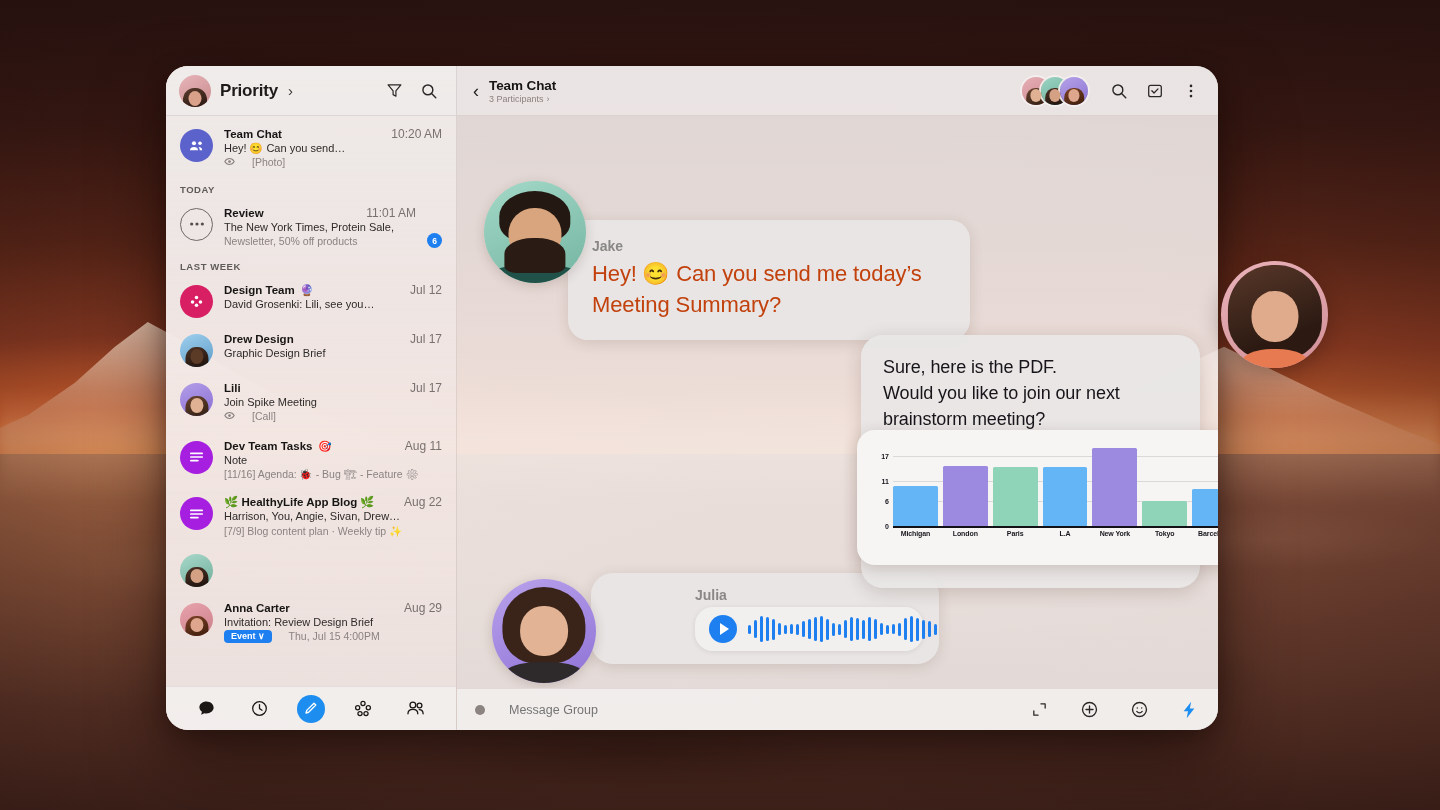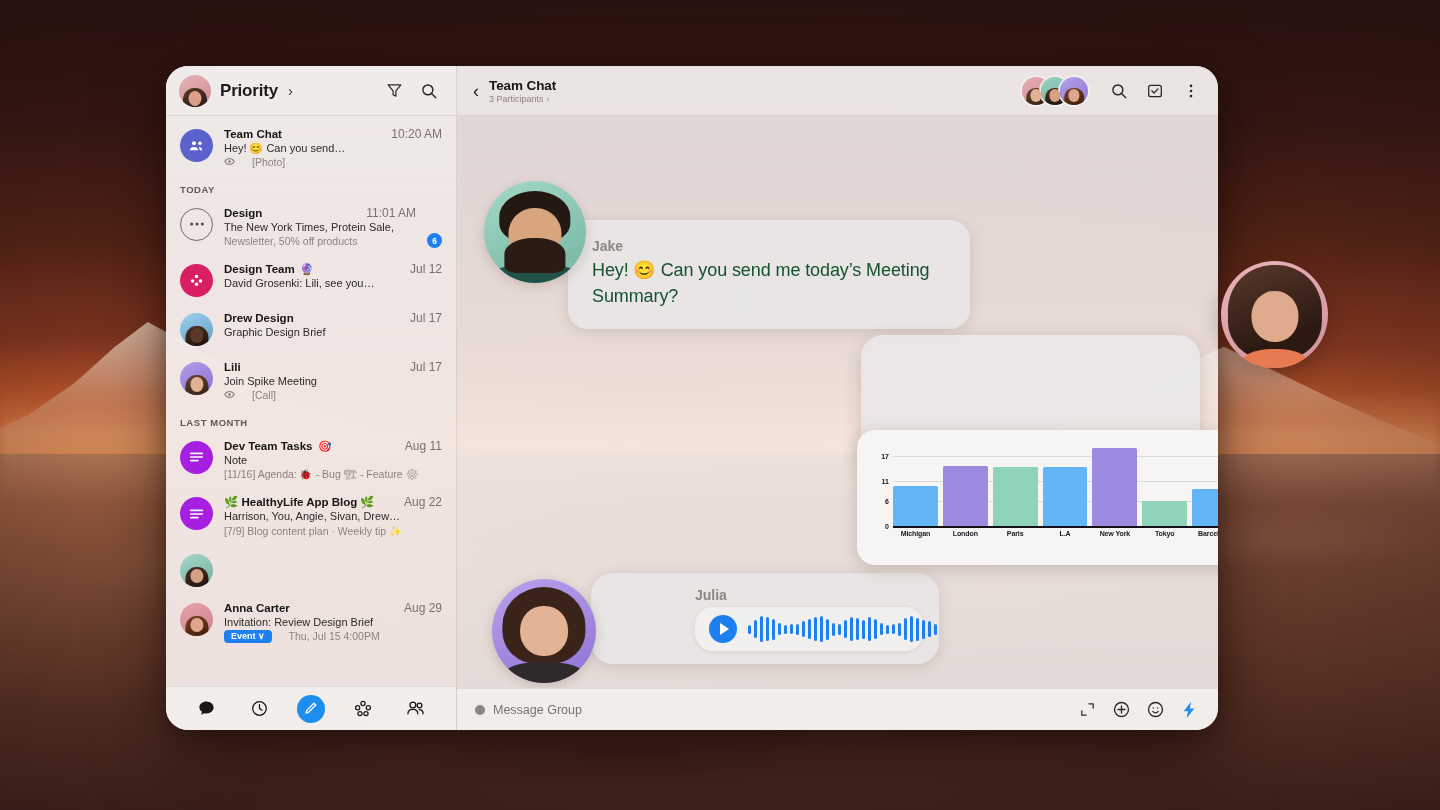--- a/index.html
+++ b/index.html
@@ -181,21 +181,21 @@
   .avatar-stack .st:first-child { margin-left:0; }
   .st1 { background:linear-gradient(150deg,#e7b0b6,#cb868f); }
   .st2 { background:linear-gradient(150deg,#9cd4c3,#6aae99); }
   .st3 { background:linear-gradient(150deg,#b6a2e8,#8a72d2); }
 
   #chat-body { flex:1; position:relative; overflow:hidden; }
 
   .bubble { position:absolute; background:rgba(231,229,228,0.97); border-radius:20px;
             box-shadow:0 3px 14px rgba(70,40,30,0.14); }
   .bubble .sender { font-size:14px; font-weight:600; color:#8a8885; margin-bottom:4px; }
-  .bubble .txt { font-size:18px; color:#14532d; line-height:1.42; letter-spacing:-0.1px; }
+  .bubble .txt { font-size:22px; color:#c2410c; line-height:1.42; letter-spacing:-0.1px; }
 
   #msg-jake { left:111px; top:104px; width:402px; padding:18px 22px 20px 24px; }
   #jake-avatar {
     position:absolute; left:27px; top:65px; width:102px; height:102px; border-radius:50%;
     background:linear-gradient(155deg,#a3d8c7,#74b5a1); overflow:hidden; z-index:3;
     box-shadow:0 3px 12px rgba(70,40,30,0.18);
   }
   #jake-avatar .hair { position:absolute; left:50%; top:10%; transform:translateX(-50%);
     width:70%; height:50%; border-radius:50% 50% 36% 36%; background:#231812; }
   #jake-avatar .fc { position:absolute; left:50%; top:26%; transform:translateX(-50%);
@@ -257,21 +257,21 @@
     box-shadow:0 6px 22px rgba(40,16,12,0.35);
   }
   #floating-avatar .hair { position:absolute; left:50%; top:4%; transform:translateX(-50%);
     width:88%; height:88%; border-radius:48% 48% 40% 40%; background:linear-gradient(160deg,#59382a,#2c1a12 72%); }
   #floating-avatar .fc { position:absolute; left:50%; top:28%; transform:translateX(-50%);
     width:44%; height:48%; border-radius:48%; background:#e0ab8c; }
   #floating-avatar .bd { position:absolute; left:50%; bottom:-8%; transform:translateX(-50%);
     width:62%; height:26%; border-radius:46% 46% 0 0; background:#e87a52; }
 
   #composer {
-    height:42px; flex:0 0 42px; display:flex; align-items:center; gap:8px;
+    height:42px; flex:0 0 42px; display:flex; align-items:center; gap:24px;
     padding:0 16px 0 18px; background:rgba(243,239,238,0.88);
     border-top:1px solid rgba(120,100,95,0.14);
   }
   .comp-dot { width:10px; height:10px; border-radius:50%; background:#8b8480; flex:0 0 10px; }
   #composer-input { flex:1; font-size:12.5px; color:#8b8480; background:transparent;
                     border:none; outline:none; font-family:inherit; }
   .comp-icon { width:26px; height:26px; display:flex; align-items:center; justify-content:center; cursor:pointer; }
 </style>
 </head>
 <body>
@@ -336,32 +336,33 @@
         <div class="conv">
           <div class="av av-other">
             <svg width="16" height="6" viewBox="0 0 24 8" fill="#55504d">
               <circle cx="4" cy="4" r="2.4"></circle>
               <circle cx="12" cy="4" r="2.4"></circle>
               <circle cx="20" cy="4" r="2.4"></circle>
             </svg>
           </div>
           <div class="body">
             <div class="line1">
-              <span class="nm">Design</span>
+              <span class="nm">Review</span>
               <span class="tm" style="margin-right: 0px;">11:01 AM</span>
             </div>
             <div class="sn">The New York Times, Protein Sale,</div>
             <div class="sn2">
               <span>Newsletter, 50% off products</span>
             </div>
           </div>
           <div class="meta-col" style="align-self: flex-end;">
             <span class="badge-num">6</span>
           </div>
         </div>
+        <div class="sec-label">LAST WEEK</div>
         <div class="conv">
           <div class="av av-design">
             <svg width="17" height="17" viewBox="0 0 24 24" fill="#fff">
               <circle cx="12" cy="6.4" r="2.5"></circle>
               <circle cx="6.4" cy="12.6" r="2.5"></circle>
               <circle cx="17.6" cy="12.6" r="2.5"></circle>
               <circle cx="12" cy="17.4" r="2.5"></circle>
             </svg>
           </div>
           <div class="body">
@@ -399,21 +400,20 @@
             <div class="sn">Join Spike Meeting</div>
             <div class="sn2">
               <span><svg width="11" height="11" viewBox="0 0 24 24" fill="none" stroke="#8b8380" stroke-width="2.4">
                   <path d="M1.8 12S5.6 5.6 12 5.6 22.2 12 22.2 12 18.4 18.4 12 18.4 1.8 12 1.8 12z"></path>
                   <circle cx="12" cy="12" r="3" fill="#8b8380" stroke="none"></circle>
                 </svg></span>
               <span>[Call]</span>
             </div>
           </div>
         </div>
-        <div class="sec-label">LAST MONTH</div>
         <div class="conv">
           <div class="av av-note">
             <svg width="17" height="14" viewBox="0 0 24 18" fill="none" stroke="#fff" stroke-width="2.4" stroke-linecap="round">
               <path d="M4 4h16M4 9h16M4 14h10"></path>
             </svg>
           </div>
           <div class="body">
             <div class="line1">
               <span class="nm">Dev Team Tasks</span>
               <span class="emo">🎯</span>
@@ -558,20 +558,22 @@
           <div class="hair"></div>
           <div class="fc"></div>
           <div class="bd"></div>
       </div>
       <div class="bubble" id="msg-jake">
         <div class="sender">Jake</div>
         <div class="txt">Hey! 😊 Can you send me today’s Meeting Summary?</div>
       </div>
 
       <div class="bubble" id="msg-pdf">
+        <div class="txt" style="white-space:pre-line">Sure, here is the PDF.
+Would you like to join our next brainstorm meeting?</div>
         <div style="height:142px"></div>
       </div>
       <div id="chart-card">
         <div id="chart-plot">
             <div class="grid-line" style="top: 57.4px;"></div>
             <div class="grid-line" style="top: 36.9px;"></div>
             <div class="grid-line" style="top: 12.3px;"></div>
             <div class="y-axis">
               <span class="y-tick" style="top: 82px;">0</span>
               <span class="y-tick" style="top: 57.4px;">6</span>

